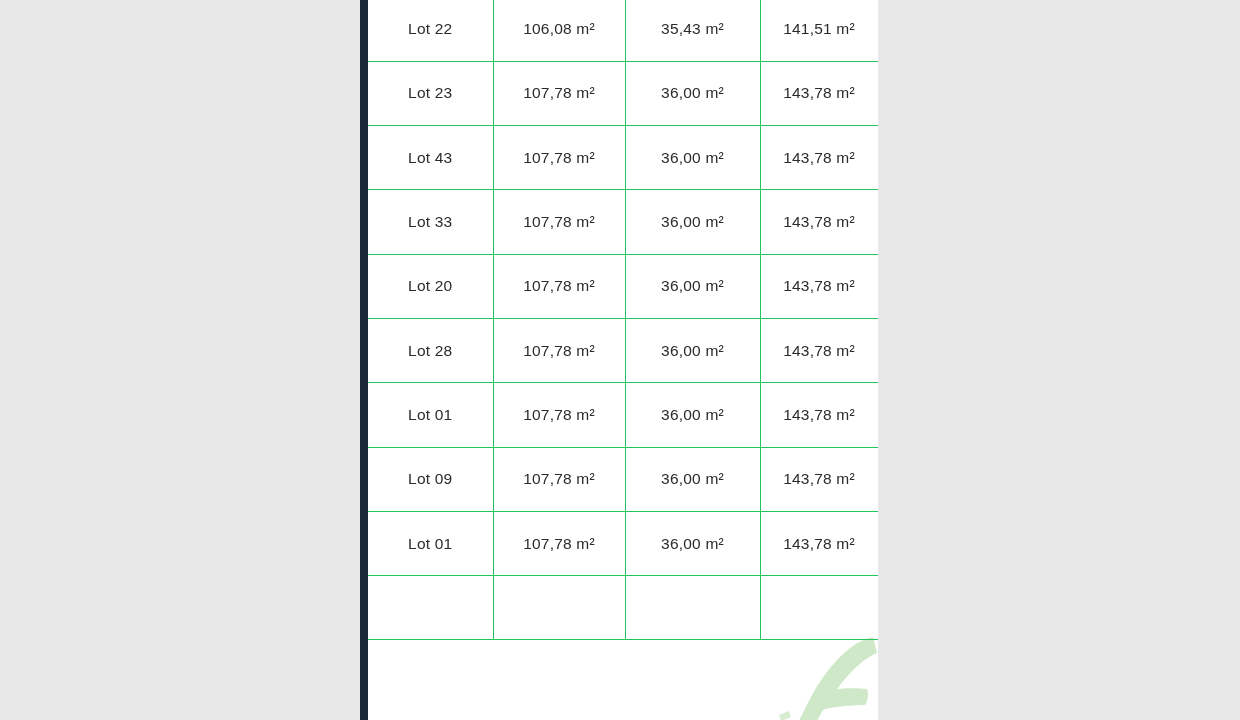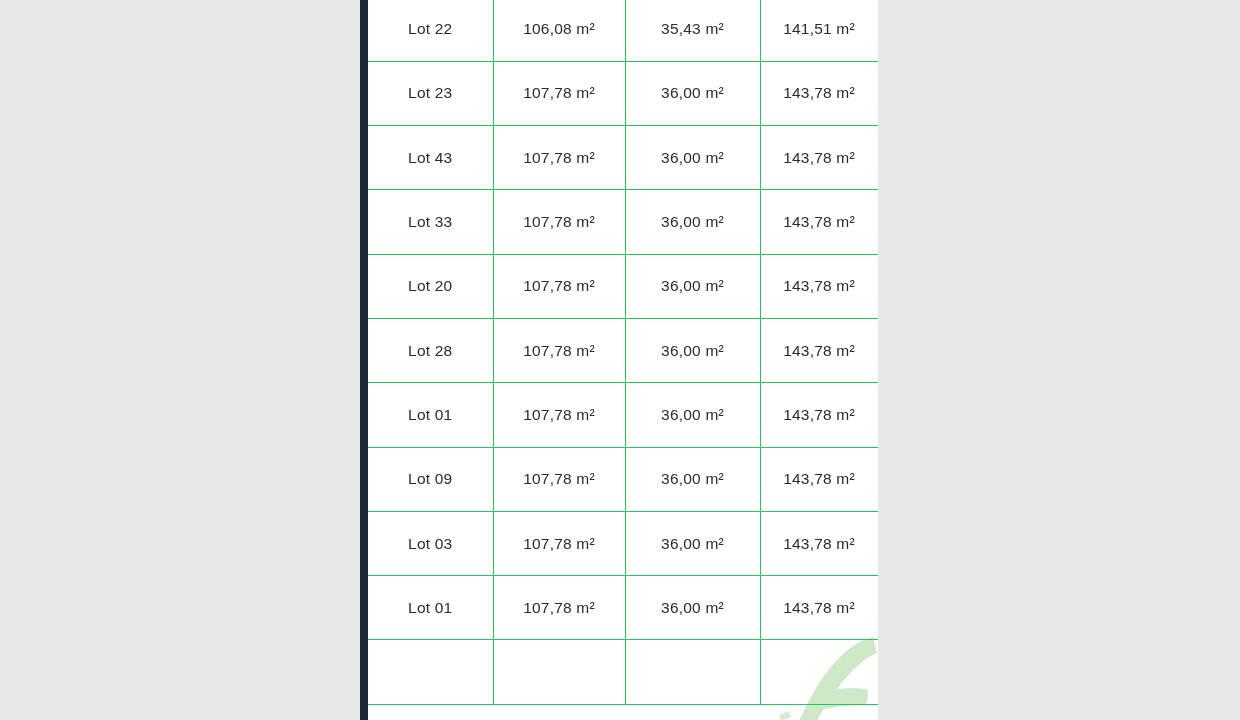--- a/index.html
+++ b/index.html
@@ -187,26 +187,20 @@
           <td>36,00 m²</td>
           <td class="cell-last">143,78 m²</td>
         </tr>
         <tr>
           <td class="cell-lot">Lot 09</td>
           <td>107,78 m²</td>
           <td>36,00 m²</td>
           <td class="cell-last">143,78 m²</td>
         </tr>
         <tr>
-          <td class="cell-lot">Lot 03</td>
-          <td>107,78 m²</td>
-          <td>36,00 m²</td>
-          <td class="cell-last">143,78 m²</td>
-        </tr>
-        <tr>
           <td class="cell-lot">Lot 01</td>
           <td>107,78 m²</td>
           <td>36,00 m²</td>
           <td class="cell-last">143,78 m²</td>
         </tr>
         <tr>
           <td class="cell-lot"></td>
           <td></td>
           <td></td>
           <td class="cell-last"></td>

